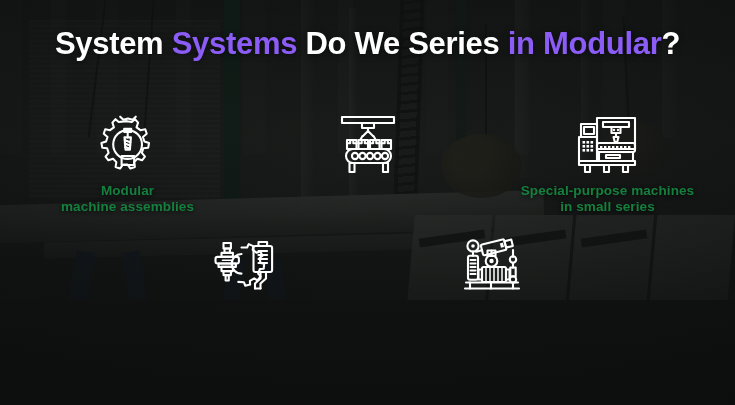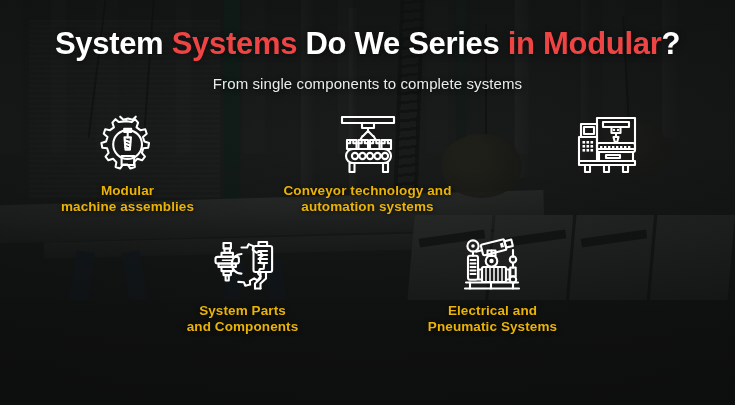--- a/index.html
+++ b/index.html
@@ -118,21 +118,21 @@
     position:absolute; left:0; right:0; top:27px;
     text-align:center;
     font-size:31px;
     font-weight:bold;
     letter-spacing:-.3px;
     color:#ffffff;
     line-height:1.08;
     white-space:nowrap;
     text-shadow:0 1px 6px rgba(0,0,0,.55);
   }
-  .headline .hl-green { color:#ef4444; }
+  .headline .hl-green { color:#8b5cf6; }
 
   .subhead {
     position:absolute; left:0; right:0; top:75px;
     text-align:center;
     font-size:15px;
     font-weight:normal;
     color:#e9ecea;
     letter-spacing:.1px;
     text-shadow:0 1px 5px rgba(0,0,0,.6);
   }
@@ -153,21 +153,21 @@
   .card-icon {
     width:72px; height:66px;
     display:flex; align-items:center; justify-content:center;
     margin-bottom:5px;
   }
   .card-icon svg { display:block; }
   .card-label {
     text-align:center;
     font-size:13.5px;
     font-weight:bold;
-    color:#eab308;
+    color:#15803d;
     line-height:1.22;
     letter-spacing:.1px;
     text-shadow:0 1px 4px rgba(0,0,0,.7);
     white-space:pre-line;
   }
 </style>
 </head>
 <body>
 
 <div id="slide">
@@ -214,21 +214,20 @@
     <div class="floor"></div>
     <div class="bg-scrim"></div>
   </div>
 
   <div id="content">
 
     <div class="headline">
       <span>System </span><span class="hl-green">Systems</span><span> Do We Series </span><span class="hl-green">in Modular</span><span>?</span>
     </div>
 
-    <div class="subhead">From single components to complete systems</div>
 
     <div class="row row-top">
 
       <div class="card">
         <div class="card-icon">
           <svg width="58" height="60" viewBox="0 0 58 60" fill="none" stroke="#ffffff" stroke-width="2.1" stroke-linejoin="round" stroke-linecap="round">
             <path d="M29 3.5 l4.6 1.2 3.2-3.0 M29 3.5 l-4.6 1.2 -3.2-3.0"></path>
             <path d="M28.8 2.2
                      l5.0 1.0 3.3-3.0 3.2 3.6 -1.6 4.8
                      4.0 2.9 5.0-0.9 1.5 4.6 -3.9 3.3
@@ -271,22 +270,20 @@
             <path d="M18 34 h31 a7 7 0 0 1 0 14 h-31 a7 7 0 0 1 0 -14 z"></path>
             <circle cx="20" cy="41" r="3.1"></circle>
             <circle cx="27.5" cy="41" r="3.1"></circle>
             <circle cx="35" cy="41" r="3.1"></circle>
             <circle cx="42.5" cy="41" r="3.1"></circle>
             <circle cx="50" cy="41" r="3.1"></circle>
             <rect x="14.5" y="48" width="5" height="9"></rect>
             <rect x="48" y="48" width="5" height="9"></rect>
           </svg>
         </div>
-        <div class="card-label">Conveyor technology and
-automation systems</div>
       </div>
 
       <div class="card">
         <div class="card-icon">
           <svg width="66" height="60" viewBox="0 0 66 60" fill="none" stroke="#ffffff" stroke-width="2.1" stroke-linejoin="round" stroke-linecap="round">
             <rect x="22" y="3" width="38" height="31"></rect>
             <rect x="28" y="7" width="26" height="5"></rect>
             <rect x="36.5" y="12" width="9" height="6"></rect>
             <circle cx="39" cy="15" r="1.2" fill="#fff" stroke="none"></circle>
             <circle cx="43" cy="15" r="1.2" fill="#fff" stroke="none"></circle>
@@ -318,20 +315,22 @@
               <rect x="53" y="31" width="2.4" height="3"></rect>
             </g>
             <rect x="24" y="37" width="34" height="9"></rect>
             <rect x="31" y="40" width="14" height="3"></rect>
             <rect x="4" y="46" width="56" height="4"></rect>
             <rect x="10" y="50" width="5" height="7"></rect>
             <rect x="29" y="50" width="5" height="7"></rect>
             <rect x="48" y="50" width="5" height="7"></rect>
           </svg>
         </div>
+        <div class="card-label">Special-purpose machines
+in small series</div>
       </div>
 
     </div>
 
     <div class="row row-bottom">
 
       <div class="card">
         <div class="card-icon">
           <svg width="66" height="58" viewBox="0 0 66 58" fill="none" stroke="#ffffff" stroke-width="2.1" stroke-linejoin="round" stroke-linecap="round">
 
@@ -349,22 +348,20 @@
             <path d="M12.5 24.2 h9.4" stroke-width="1.6"></path>
 
             <path d="M48.5 6 h8.6 v4.0 h-8.6 z"></path>
             <path d="M45.5 10 h14.6 a2 2 0 0 1 2 2 v22 a2 2 0 0 1 -2 2 h-14.6 a2 2 0 0 1 -2 -2 v-22 a2 2 0 0 1 2 -2 z"></path>
             <path d="M48.5 15 h8.6 M48.5 19 h8.6 M48.5 23 h8.6 M48.5 27 h8.6"></path>
             <path d="M50.5 36 v6.5 l-5.5 5.0 v5.0"></path>
             <path d="M56.0 36 v6.5 l-5.5 5.0 v5.0"></path>
             <path d="M45.0 52.5 h5.5"></path>
           </svg>
         </div>
-        <div class="card-label">System Parts
-and Components</div>
       </div>
 
       <div class="card">
         <div class="card-icon">
           <svg width="66" height="58" viewBox="0 0 66 58" fill="none" stroke="#ffffff" stroke-width="2.1" stroke-linejoin="round" stroke-linecap="round">
 
             <g transform="rotate(-14 33 13)">
               <rect x="22" y="6" width="24" height="11" rx="1.5"></rect>
               <rect x="46" y="8.2" width="7" height="6.6"></rect>
               <rect x="41" y="9.2" width="3.2" height="4.6" fill="#fff" stroke="none"></rect>
@@ -392,20 +389,18 @@
             <circle cx="53" cy="23.5" r="3.2"></circle>
             <path d="M53 26.7 v5"></path>
             <rect x="50.3" y="31.5" width="5.4" height="9"></rect>
             <circle cx="53" cy="43.5" r="3.2"></circle>
 
             <path d="M6 46.5 h52"></path>
             <path d="M10 46.5 v6 M31 46.5 v6 M53 46.5 v6"></path>
             <path d="M5 52.5 h54"></path>
           </svg>
         </div>
-        <div class="card-label">Electrical and
-Pneumatic Systems</div>
       </div>
 
     </div>
 
   </div>
 </div>
 
 </body></html>

